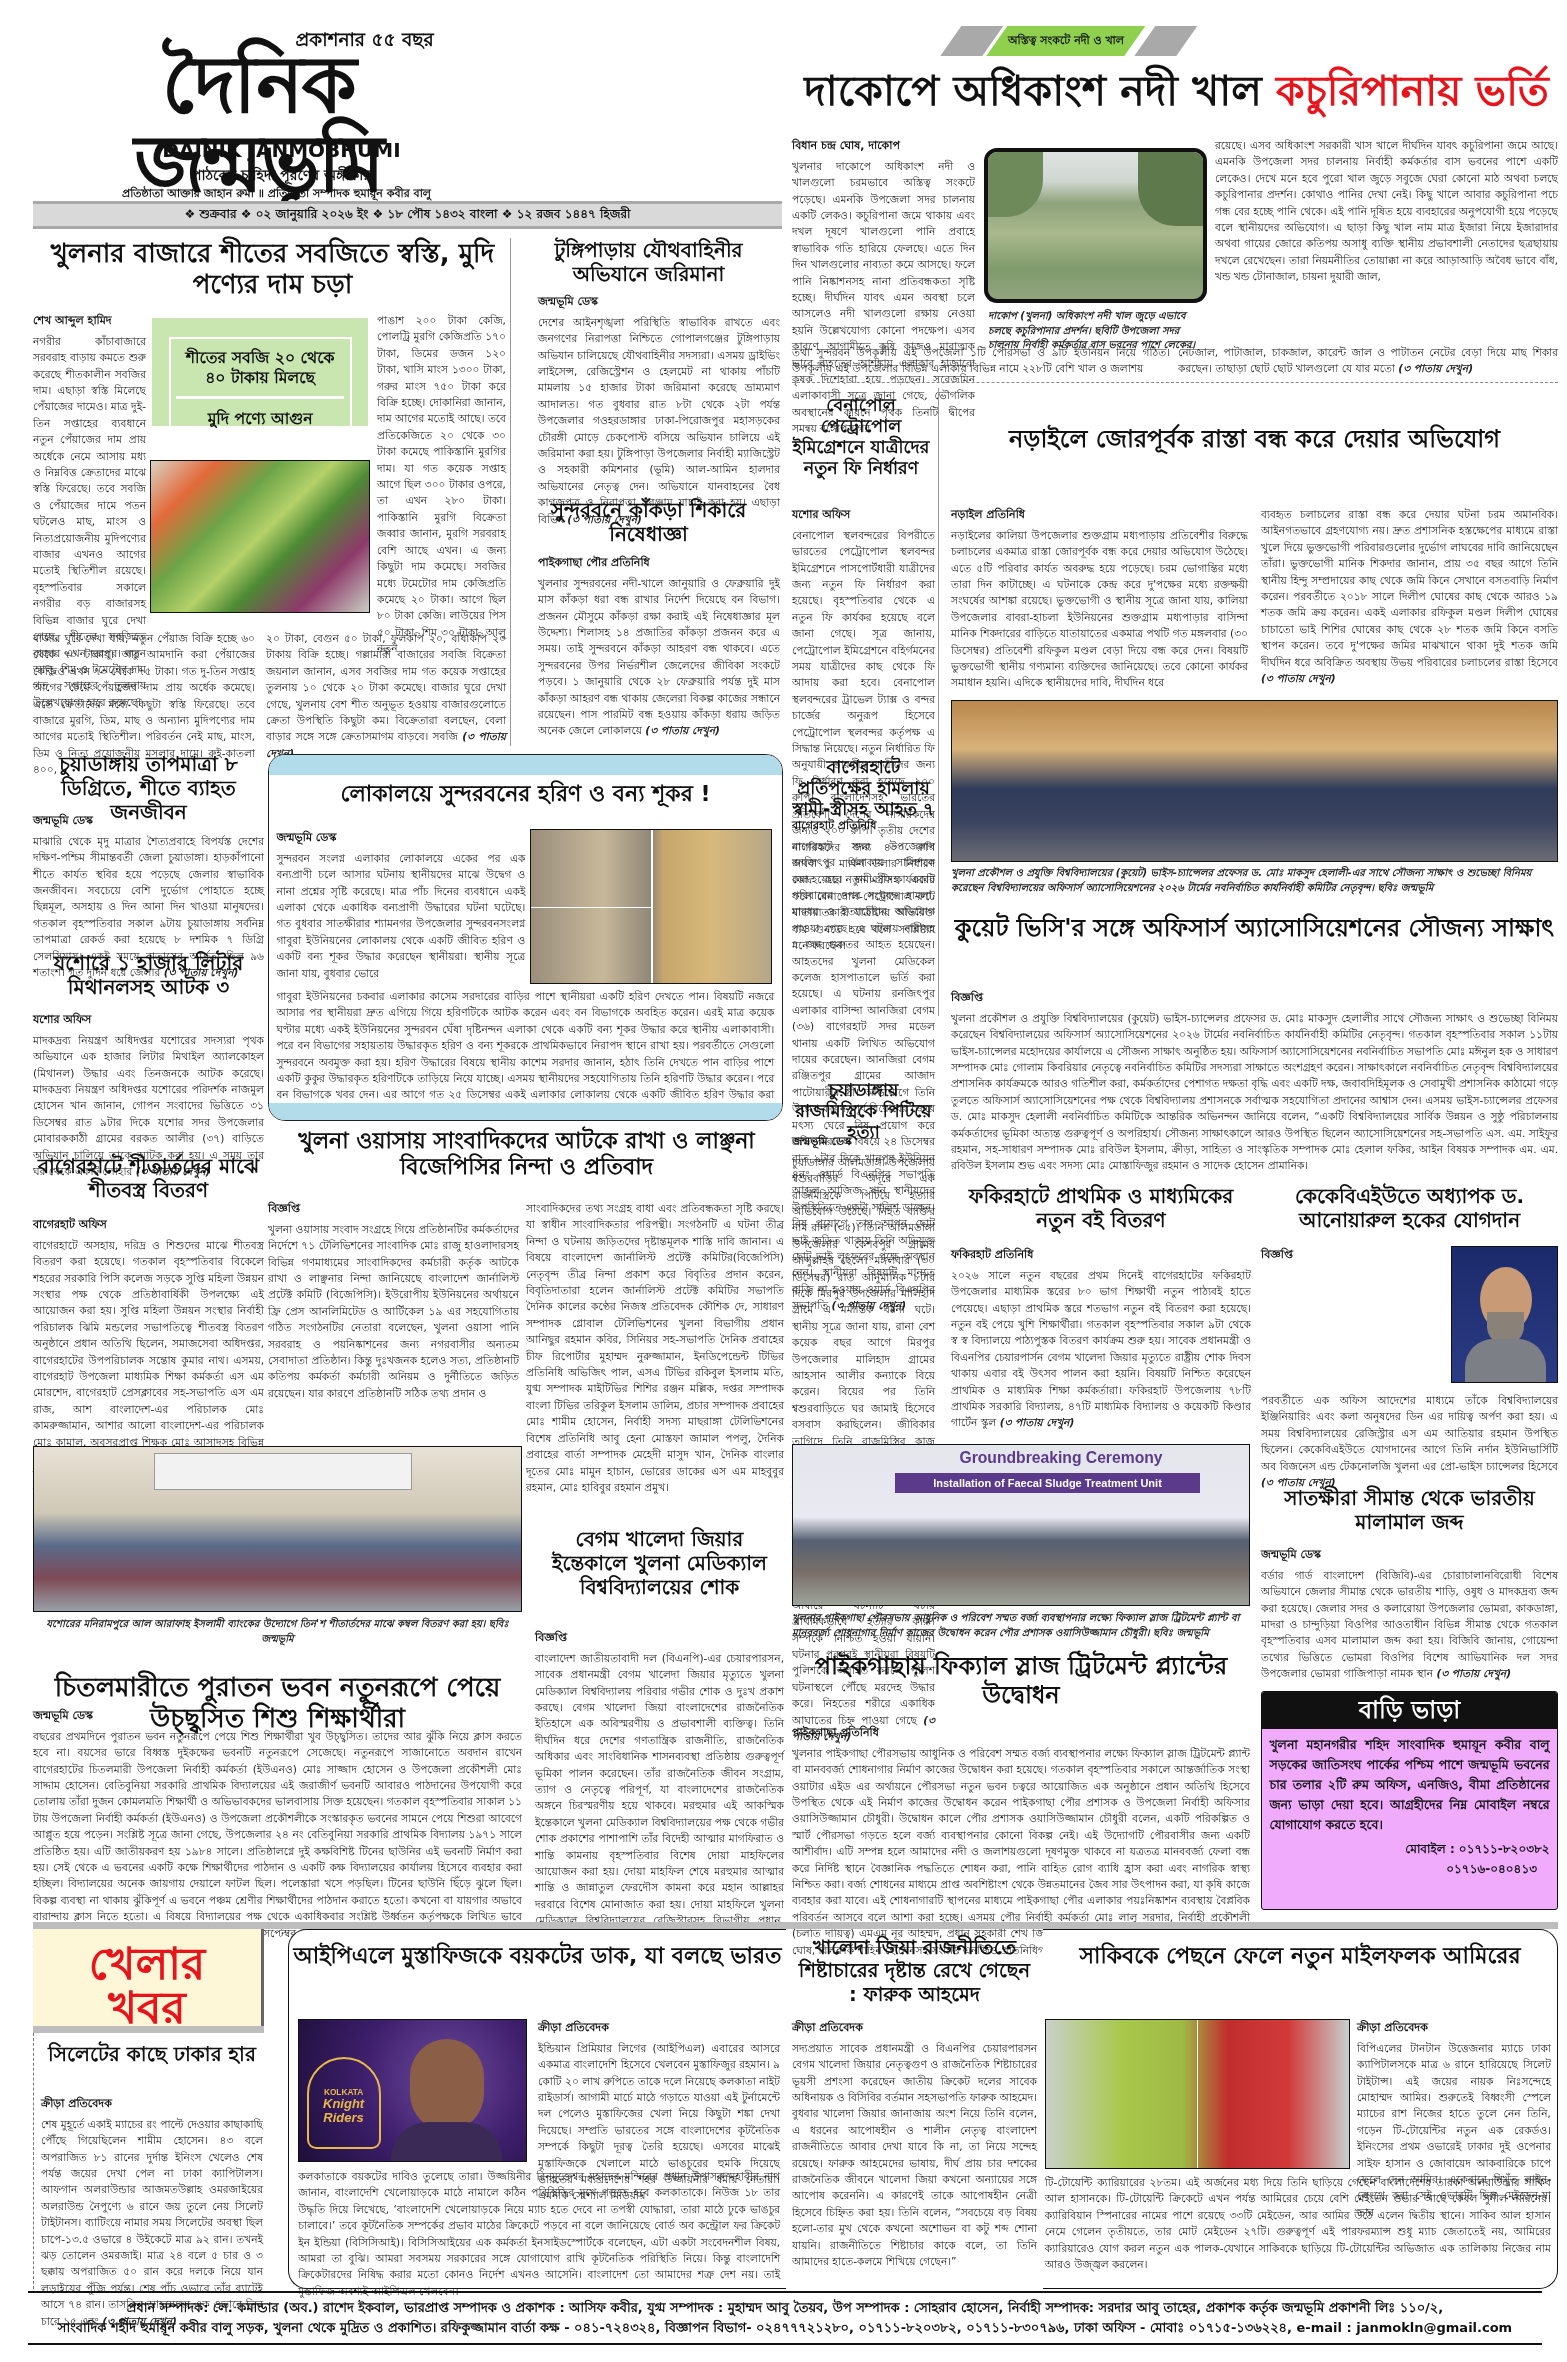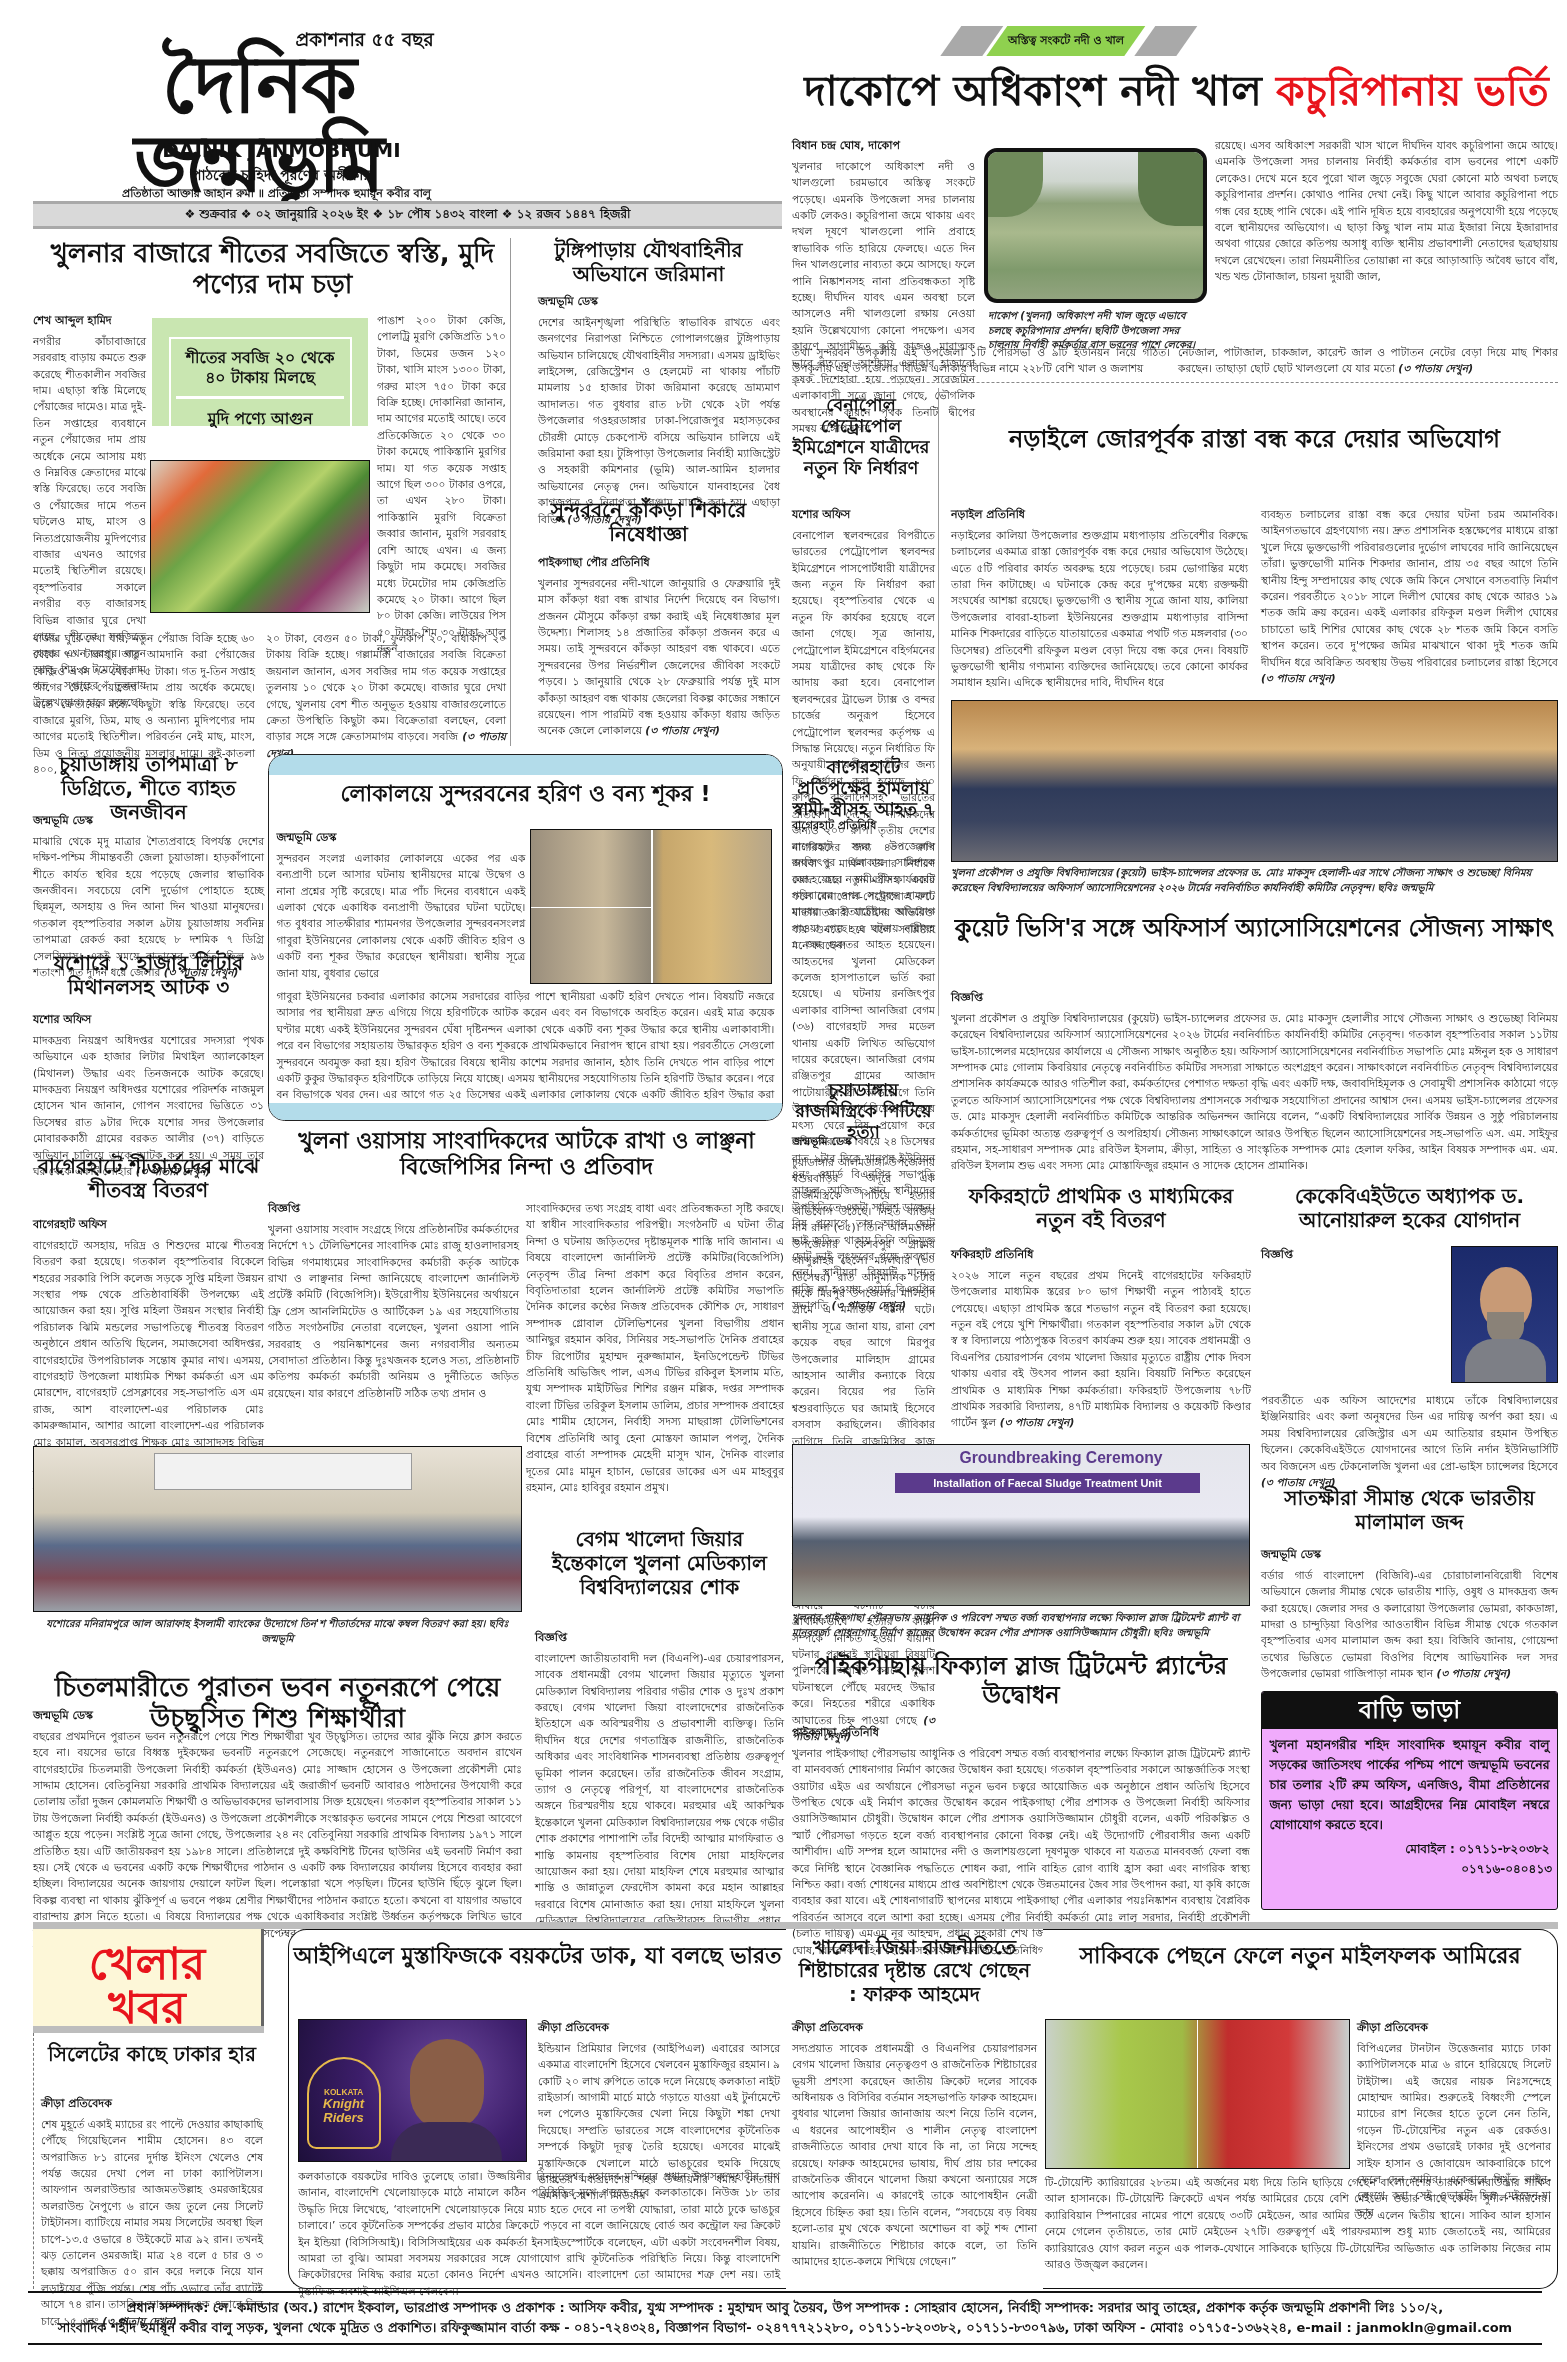--- a/index.html
+++ b/index.html
@@ -264,21 +264,21 @@
 <div class="abs hl" style="left:792px;top:1652px;width:458px;font-size:24px">পাইকগাছায় ফিক্যাল স্লাজ ট্রিটমেন্ট প্ল্যান্টের উদ্বোধন</div>
 <div class="abs" style="left:792px;top:1724px;width:458px">
   <div class="byline">পাইকগাছা প্রতিনিধি</div>
   <div class="body">খুলনার পাইকগাছা পৌরসভায় আধুনিক ও পরিবেশ সম্মত বর্জ্য ব্যবস্থাপনার লক্ষ্যে ফিক্যাল স্লাজ ট্রিটমেন্ট প্ল্যান্ট বা মানববর্জ্য শোধনাগার নির্মাণ কাজের উদ্বোধন করা হয়েছে। গতকাল বৃহস্পতিবার সকালে আন্তর্জাতিক সংস্থা ওয়াটার এইড এর অর্থায়নে পৌরসভা নতুন ভবন চত্বরে আয়োজিত এক অনুষ্ঠানে প্রধান অতিথি হিসেবে উপস্থিত থেকে এই নির্মাণ কাজের উদ্বোধন করেন পাইকগাছা পৌর প্রশাসক ও উপজেলা নির্বাহী অফিসার ওয়াসিউজ্জামান চৌধুরী। উদ্বোধন কালে পৌর প্রশাসক ওয়াসিউজ্জামান চৌধুরী বলেন, একটি পরিকল্পিত ও স্মার্ট পৌরসভা গড়তে হলে বর্জ্য ব্যবস্থাপনার কোনো বিকল্প নেই। এই উদ্যোগটি পৌরবাসীর জন্য একটি আশীর্বাদ। এটি সম্পন্ন হলে আমাদের নদী ও জলাশয়গুলো দূষণমুক্ত থাকবে না যত্রতত্র মানববর্জ্য ফেলা বন্ধ করে নির্দিষ্ট স্থানে বৈজ্ঞানিক পদ্ধতিতে শোধন করা, পানি বাহিত রোগ ব্যাধি হ্রাস করা এবং নাগরিক স্বাস্থ্য নিশ্চিত করা। বর্জ্য শোধনের মাধ্যমে প্রাপ্ত অবশিষ্টাংশ থেকে উন্নতমানের জৈব সার উৎপাদন করা, যা কৃষি কাজে ব্যবহার করা যাবে। এই শোধনাগারটি স্থাপনের মাধ্যমে পাইকগাছা পৌর এলাকার পয়ঃনিষ্কাশন ব্যবস্থায় বৈপ্লবিক পরিবর্তন আসবে বলে আশা করা হচ্ছে। এসময় পৌর নির্বাহী কর্মকর্তা মোঃ লালু সরদার, নির্বাহী প্রকৌশলী (চলতি দায়িত্ব) এমএম নূর আহম্মদ, প্রধান সহকারী শেখ জিয়উর রহমান, কনজারভেন্সি ইন্সপেক্টর বিকাশ চন্দ্র ঘোষ, বিলক্লার্ক শাহিন হোসেনসহ সংশ্লিষ্ট এনজিও প্রতিনিধিগণ উপস্থিত ছিলেন।</div>
 </div>
 
 <div class="abs ad-box" style="left:1261px;top:1691px;width:297px;height:219px">
   <div style="background:#111;color:#fff;font-size:24px;font-weight:bold;text-align:center;height:37px;line-height:37px">বাড়ি ভাড়া</div>
   <div style="padding:5.5px 7.4px;font-size:12.5px;font-weight:bold;line-height:1.6;text-align:justify">খুলনা মহানগরীর শহিদ সাংবাদিক হুমায়ূন কবীর বালু সড়কের জাতিসংঘ পার্কের পশ্চিম পাশে জন্মভূমি ভবনের চার তলার ২টি রুম অফিস, এনজিও, বীমা প্রতিষ্ঠানের জন্য ভাড়া দেয়া হবে। আগ্রহীদের নিম্ন মোবাইল নম্বরে যোগাযোগ করতে হবে।</div>
   <div style="padding:0 7.4px;text-align:right;font-size:12px;font-weight:bold">মোবাইল : ০১৭১১-৮২০৩৮২</div>
-  <div style="padding:0 5px;text-align:right;font-size:12px;font-weight:bold">০১৭১৬-০৪০৪১৩</div>
+  <div style="padding:0 20px;text-align:right;font-size:12px;font-weight:bold">০১৭১৬-০৪০৪১৩</div>
 </div>
 
 <div class="abs" style="left:33px;top:1922px;width:1525px;height:7.4px;background:#bdbdbd"></div>
 <div class="abs" style="left:33px;top:1929px;width:231px;height:97px;background:#fdf7d8;border-right:3.7px solid #666">
   <div id="sports-tag" style="font-size:44px;margin-top:13px">খেলার</div>
   <div id="sports-tag" style="font-size:44px">খবর</div>
 </div>
 <div class="abs" style="left:33px;top:2026px;width:231px;height:7.4px;background:#bdbdbd"></div>
 <div class="abs" style="left:33px;top:2033px;width:0;height:256px;border-left:1.8px dashed #777"></div>
 

